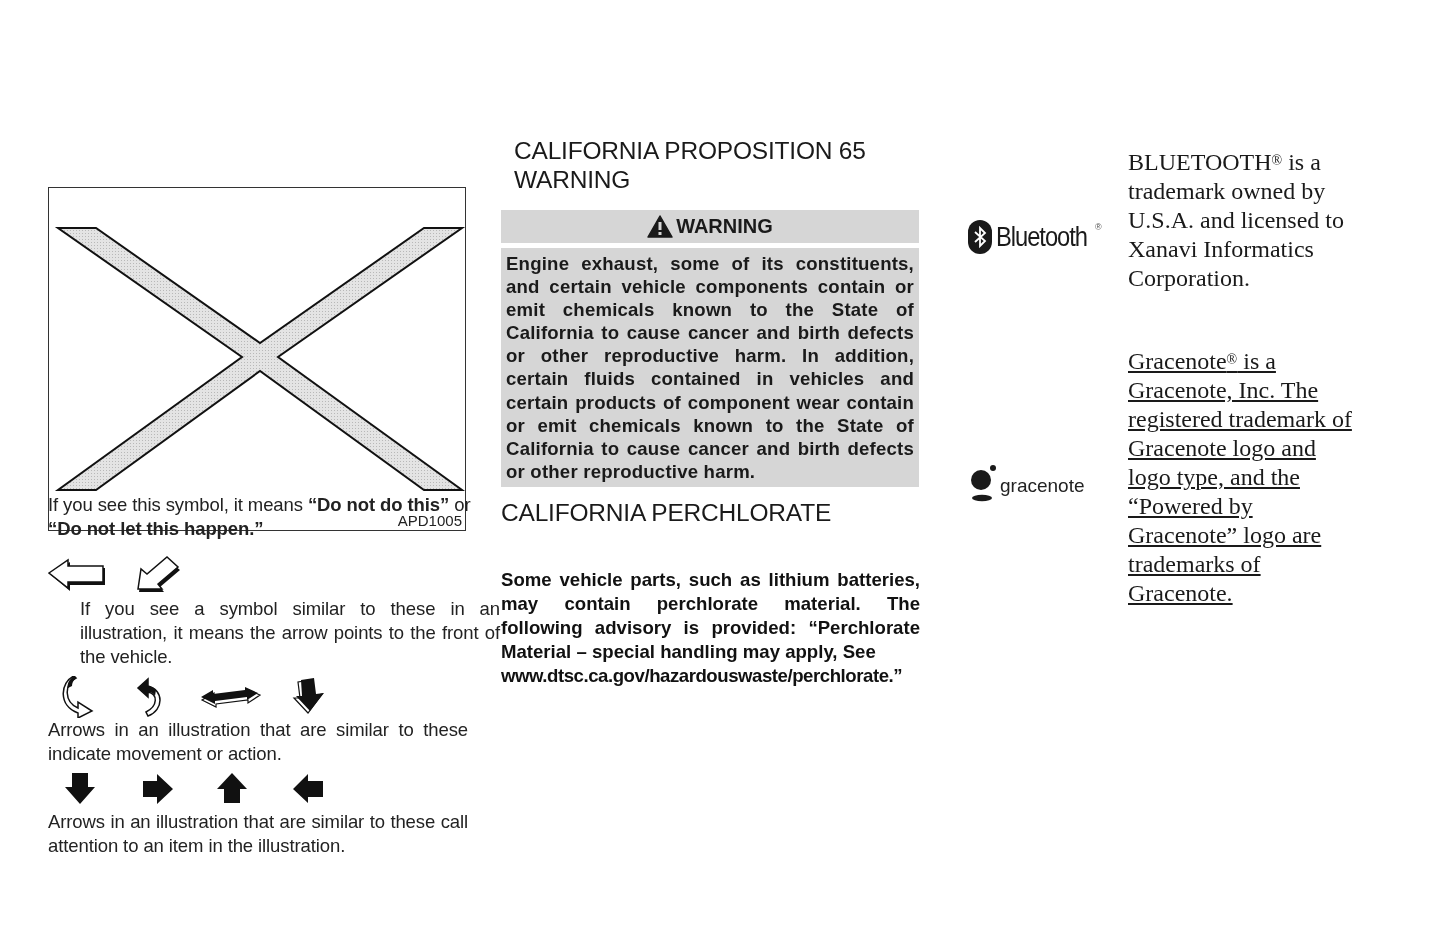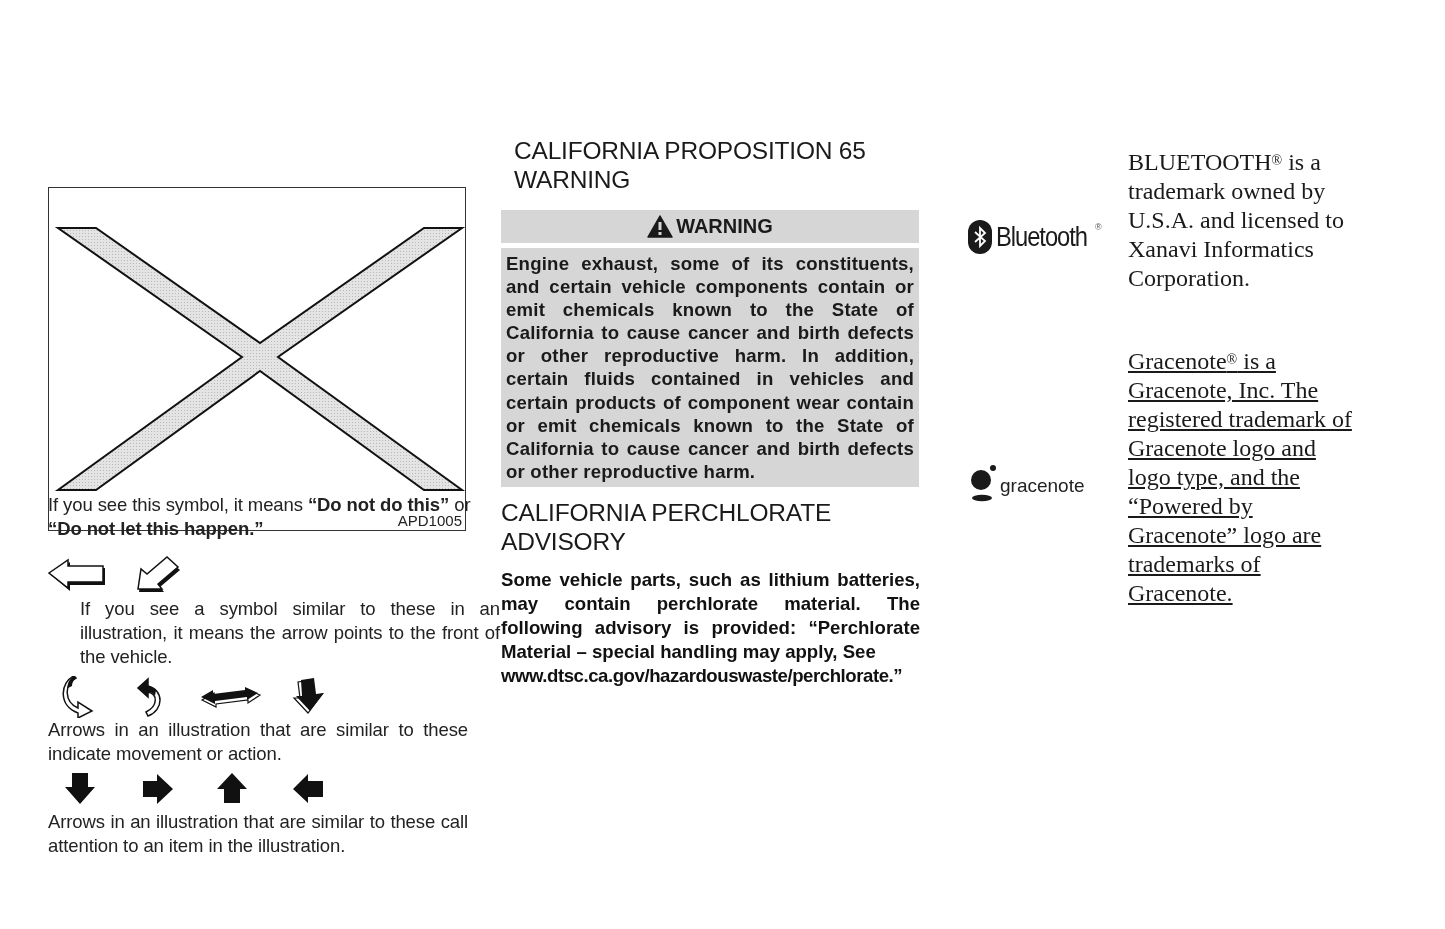--- a/index.html
+++ b/index.html
@@ -117,21 +117,20 @@
     <rect x="11.5" y="7" width="3" height="8" fill="#d6d6d6"></rect>
     <rect x="11.5" y="17" width="3" height="3" fill="#d6d6d6"></rect>
   </svg>
   <span>WARNING</span>
 </div>
 
 <div class="abs warn-body">Engine exhaust, some of its constituents, and certain vehicle components contain or emit chemicals known to the State of California to cause cancer and birth de­fects or other reproductive harm. In addi­tion, certain fluids contained in vehicles and certain products of component wear contain or emit chemicals known to the State of California to cause cancer and birth defects or other reproductive harm.</div>
 
 <div class="abs sect-title" style="left:501px; top:498px;">
   <div>CALIFORNIA PERCHLORATE</div>
-  <div>ADVISORY</div>
 </div>
 
 <div class="abs adv-body">
   <span>Some vehicle parts, such as lithium batter­ies, may contain perchlorate material. The following advisory is provided: “Perchlorate Material – special handling may apply, See</span>
   <span class="url">www.dtsc.ca.gov/hazardouswaste/perchlorate.”</span>
 </div>
 
 <div class="abs bt-logo">
   <div class="bt-badge">
     <svg width="14" height="24" viewBox="0 0 14 24">

